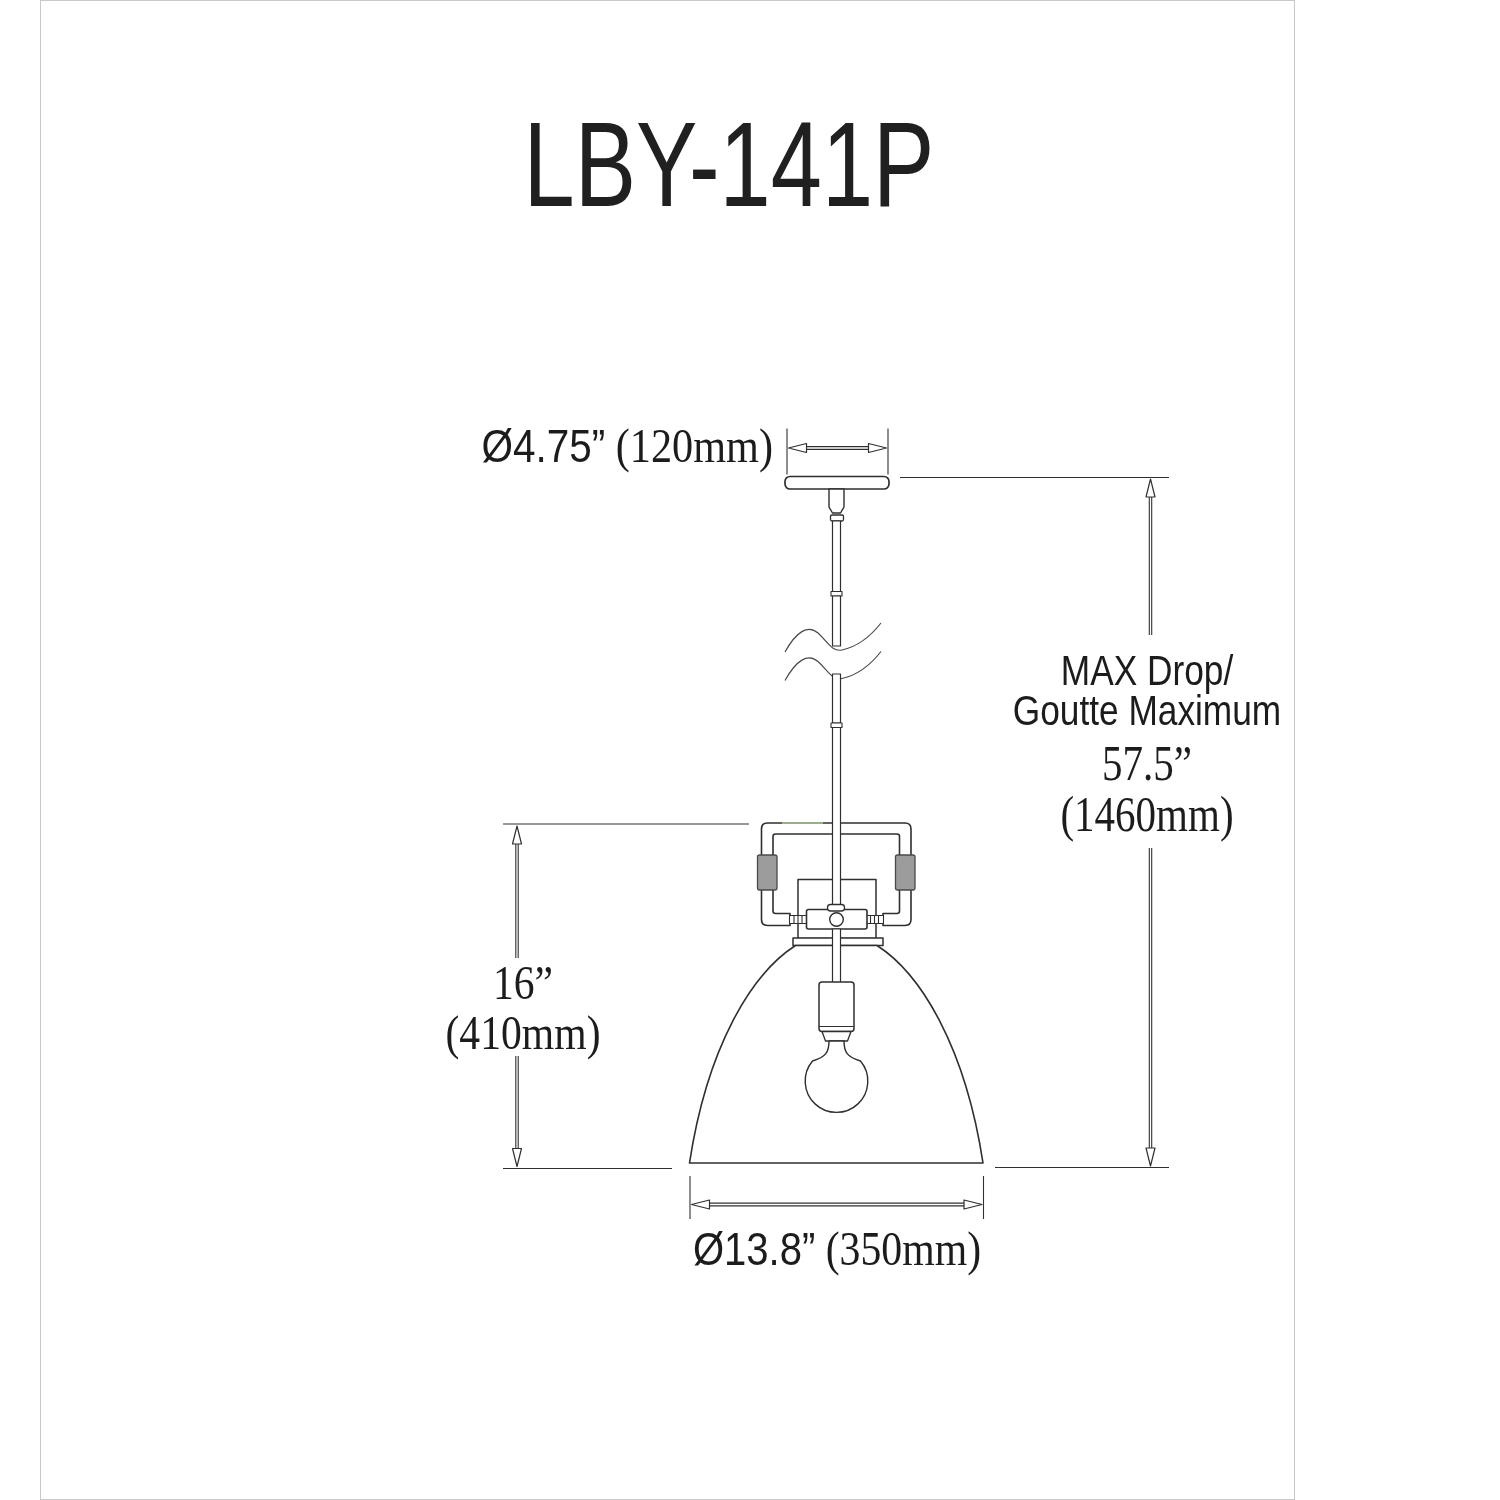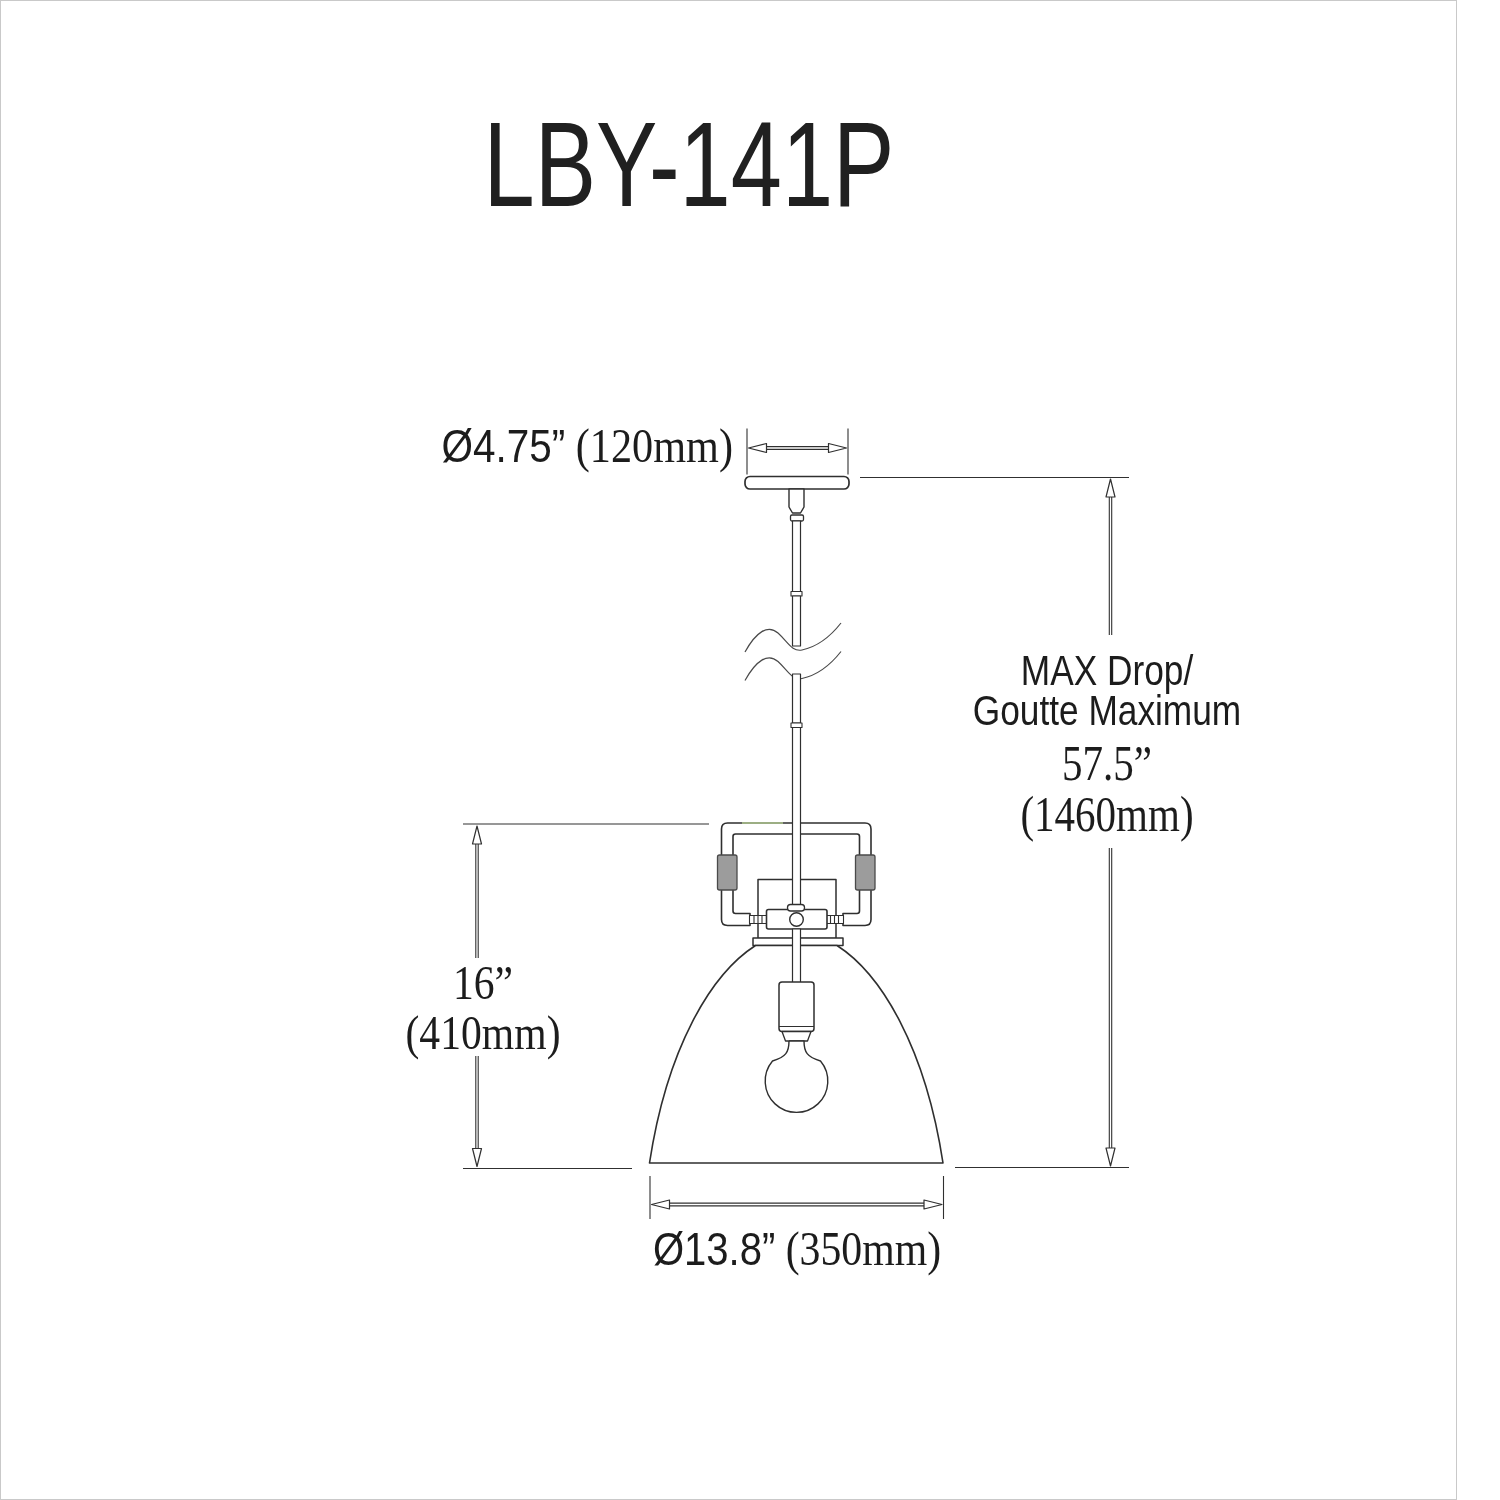--- a/index.html
+++ b/index.html
@@ -1,23 +1,24 @@
 <!DOCTYPE html>
 <html><head>
 <meta charset="utf-8">
 <style>
   html,body{margin:0;padding:0;background:#fff;}
   .canvas{
     position:relative;
-    width:1457px;height:1500px;
+    width:1255px;height:1500px;
     background:#ffffff;
     box-shadow: inset 0 0 0 1px #c9c9c9;
     overflow:hidden;
     font-family:"Liberation Sans", sans-serif;
     color:#1c1c1c;
+    margin-left:40px;
   }
   .canvas svg{position:absolute;left:0;top:0;}
   .lbl{position:absolute;white-space:nowrap;}
   .title{
     left:339px;top:104px;width:700px;
     text-align:center;
     font-family:"Liberation Sans", sans-serif;
     font-size:121px;line-height:121px;font-weight:400;
     transform:scaleX(0.76);transform-origin:center;
     color:#202020;

